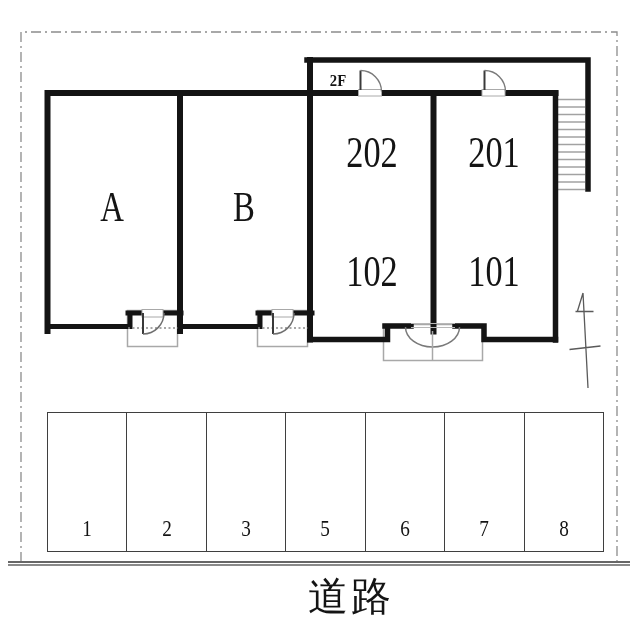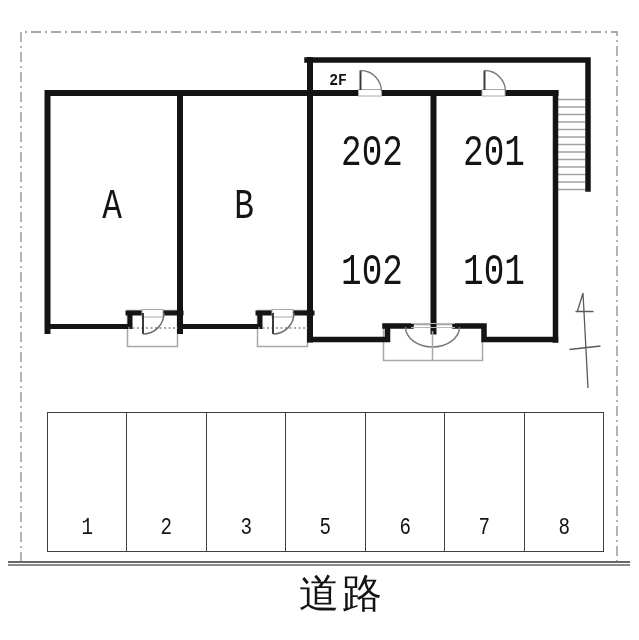--- a/index.html
+++ b/index.html
@@ -1,18 +1,18 @@
 <!DOCTYPE html>
 <html><head>
 <meta charset="utf-8">
 <style>
   html,body{margin:0;padding:0;background:#ffffff;}
   .canvas{
     position:relative;width:639px;height:640px;background:#ffffff;overflow:hidden;
-    font-family:Liberation Mono, monospace;color:#141414;
+    font-family:Liberation Serif, serif;color:#141414;
   }
   .plan-svg{position:absolute;left:0;top:0;}
   .lbl{
     position:absolute;white-space:nowrap;color:#141414;
     transform:translate(-50%,-50%) scaleX(0.78);
     line-height:1;
   }
   .room-lbl{font-size:42px;}
   .unit-lbl{font-size:44px;}
   .f2-lbl{font-size:16px;font-weight:bold;transform:translate(-50%,-50%) scaleX(0.92);}
@@ -129,15 +129,15 @@
       </div>
     <div class="stall">
         <span class="stall-num">7</span>
       </div>
     <div class="stall">
         <span class="stall-num">8</span>
       </div>
   </div>
 
   <div class="road"></div>
-  <div class="lbl road-lbl" style="left:342px;top:597px">道路</div>
+  <div class="lbl road-lbl" style="left:351px;top:597px">道路</div>
 
 </div>
 
 </body></html>

